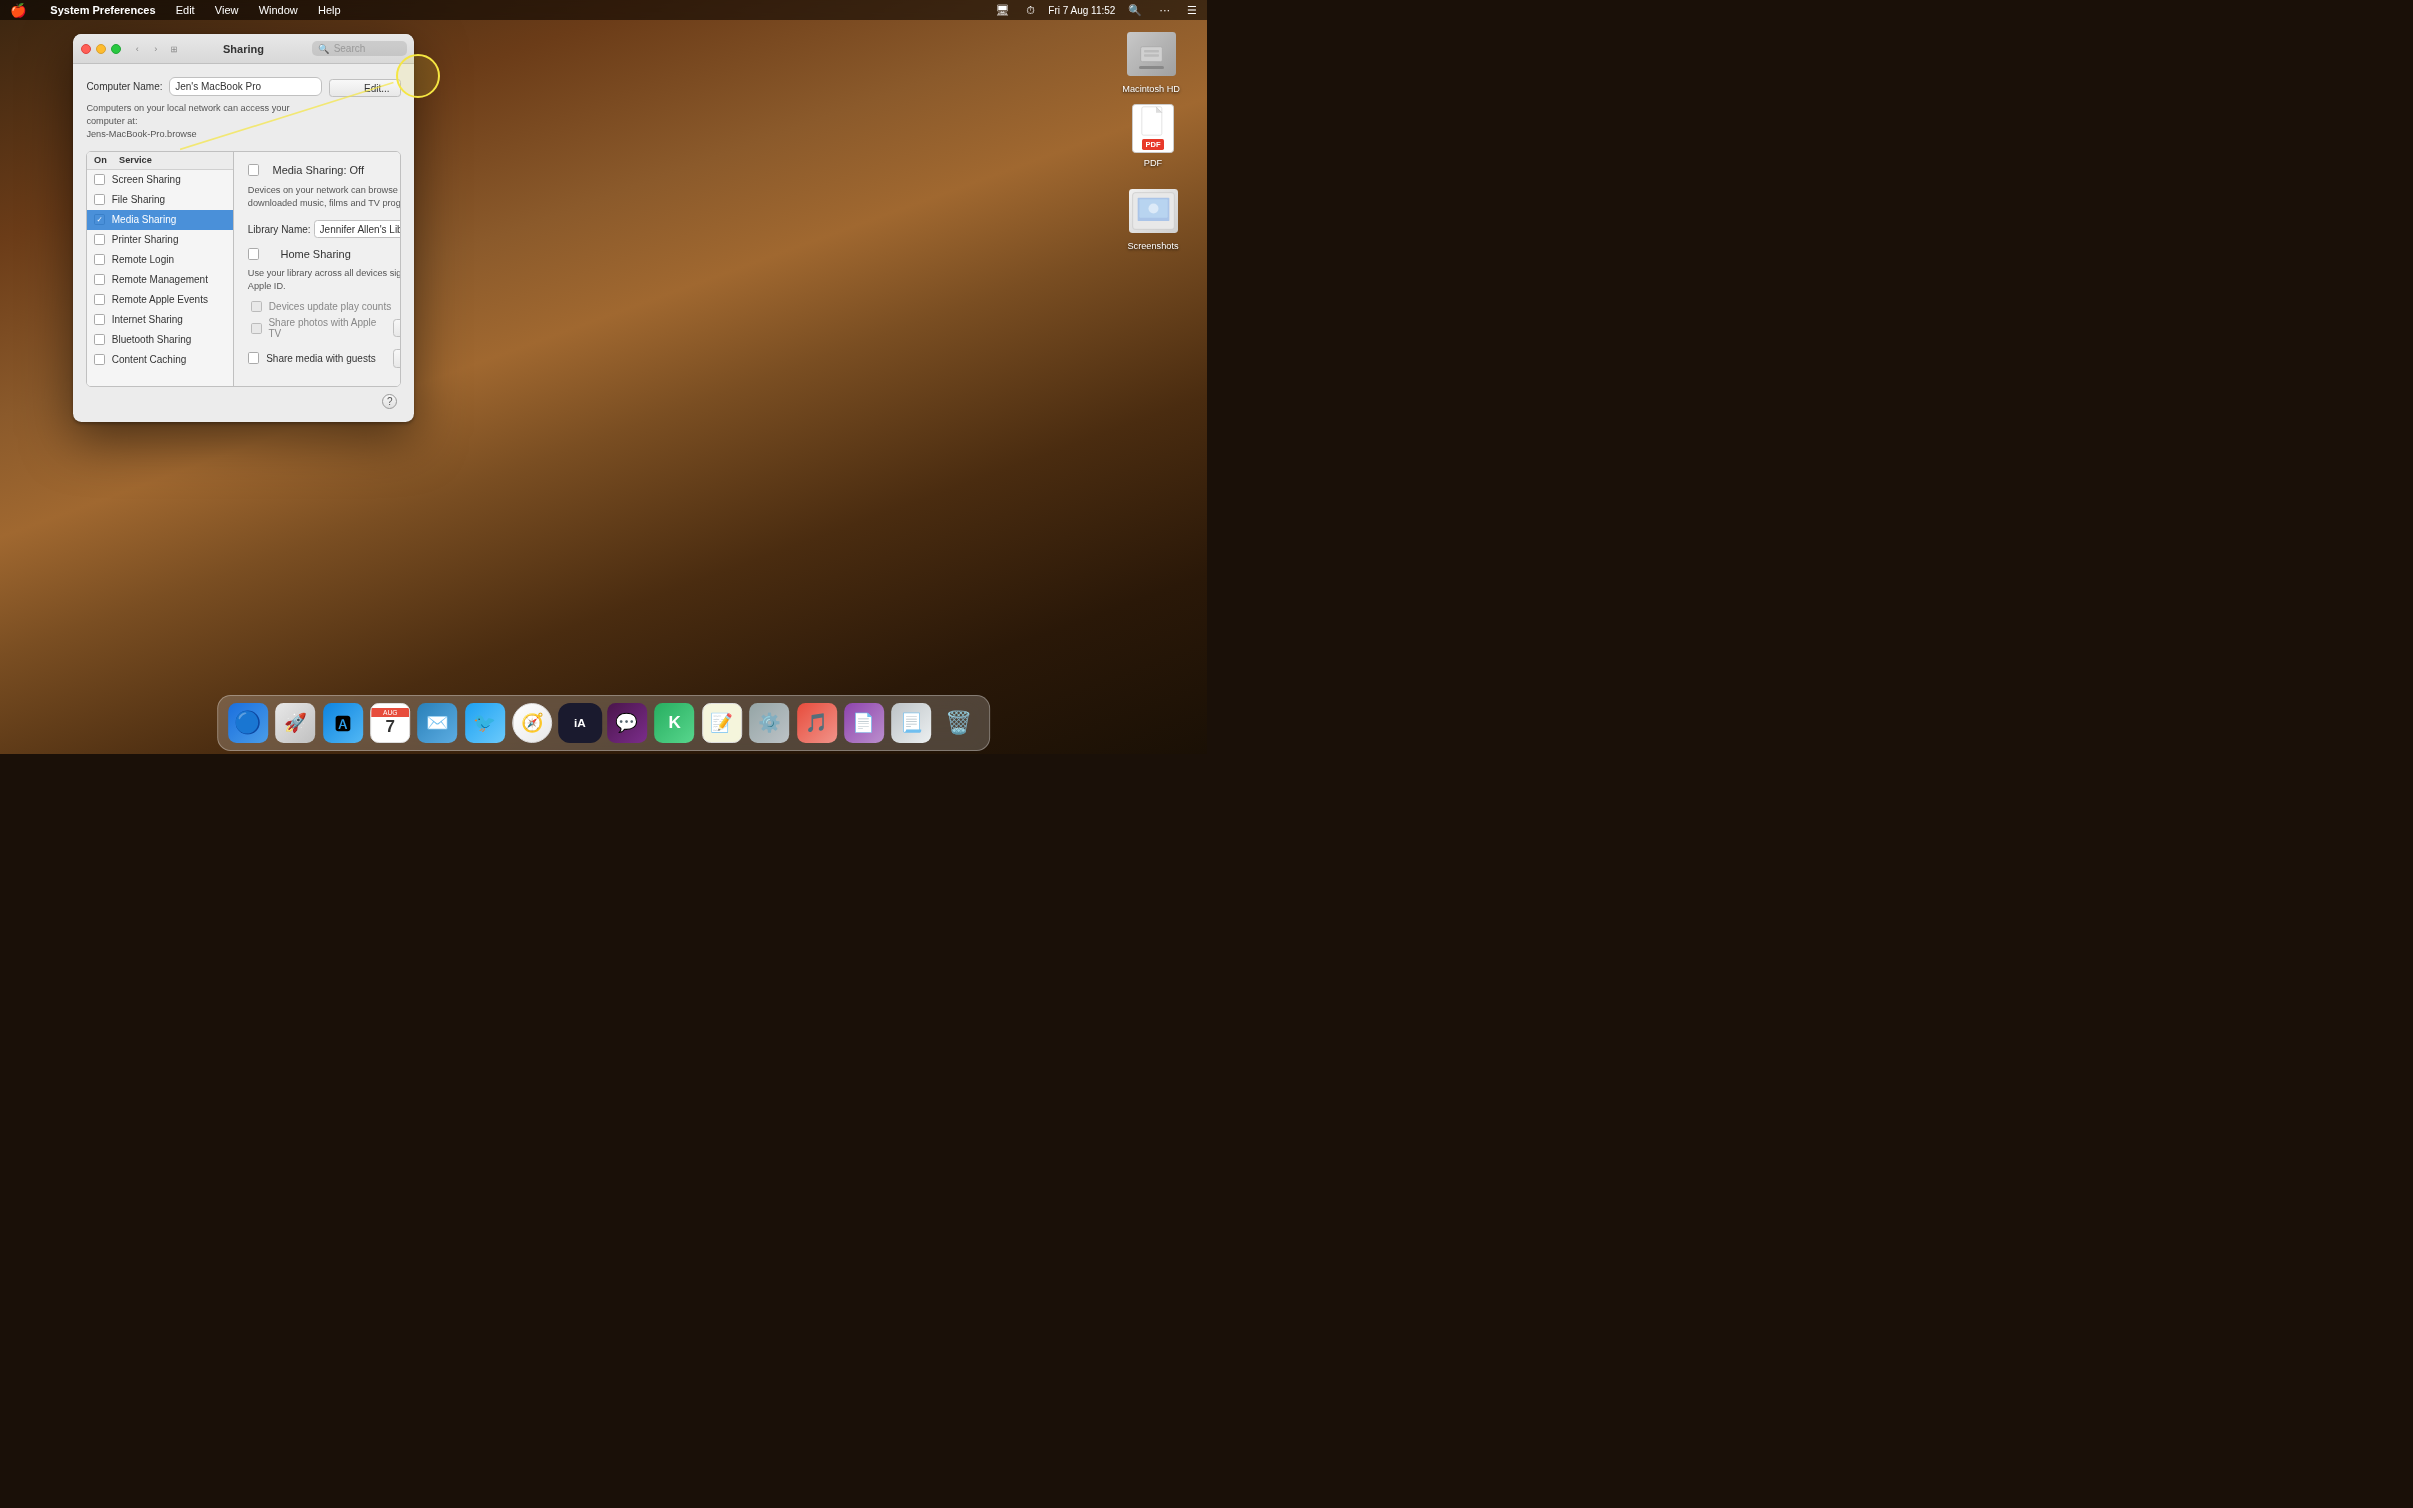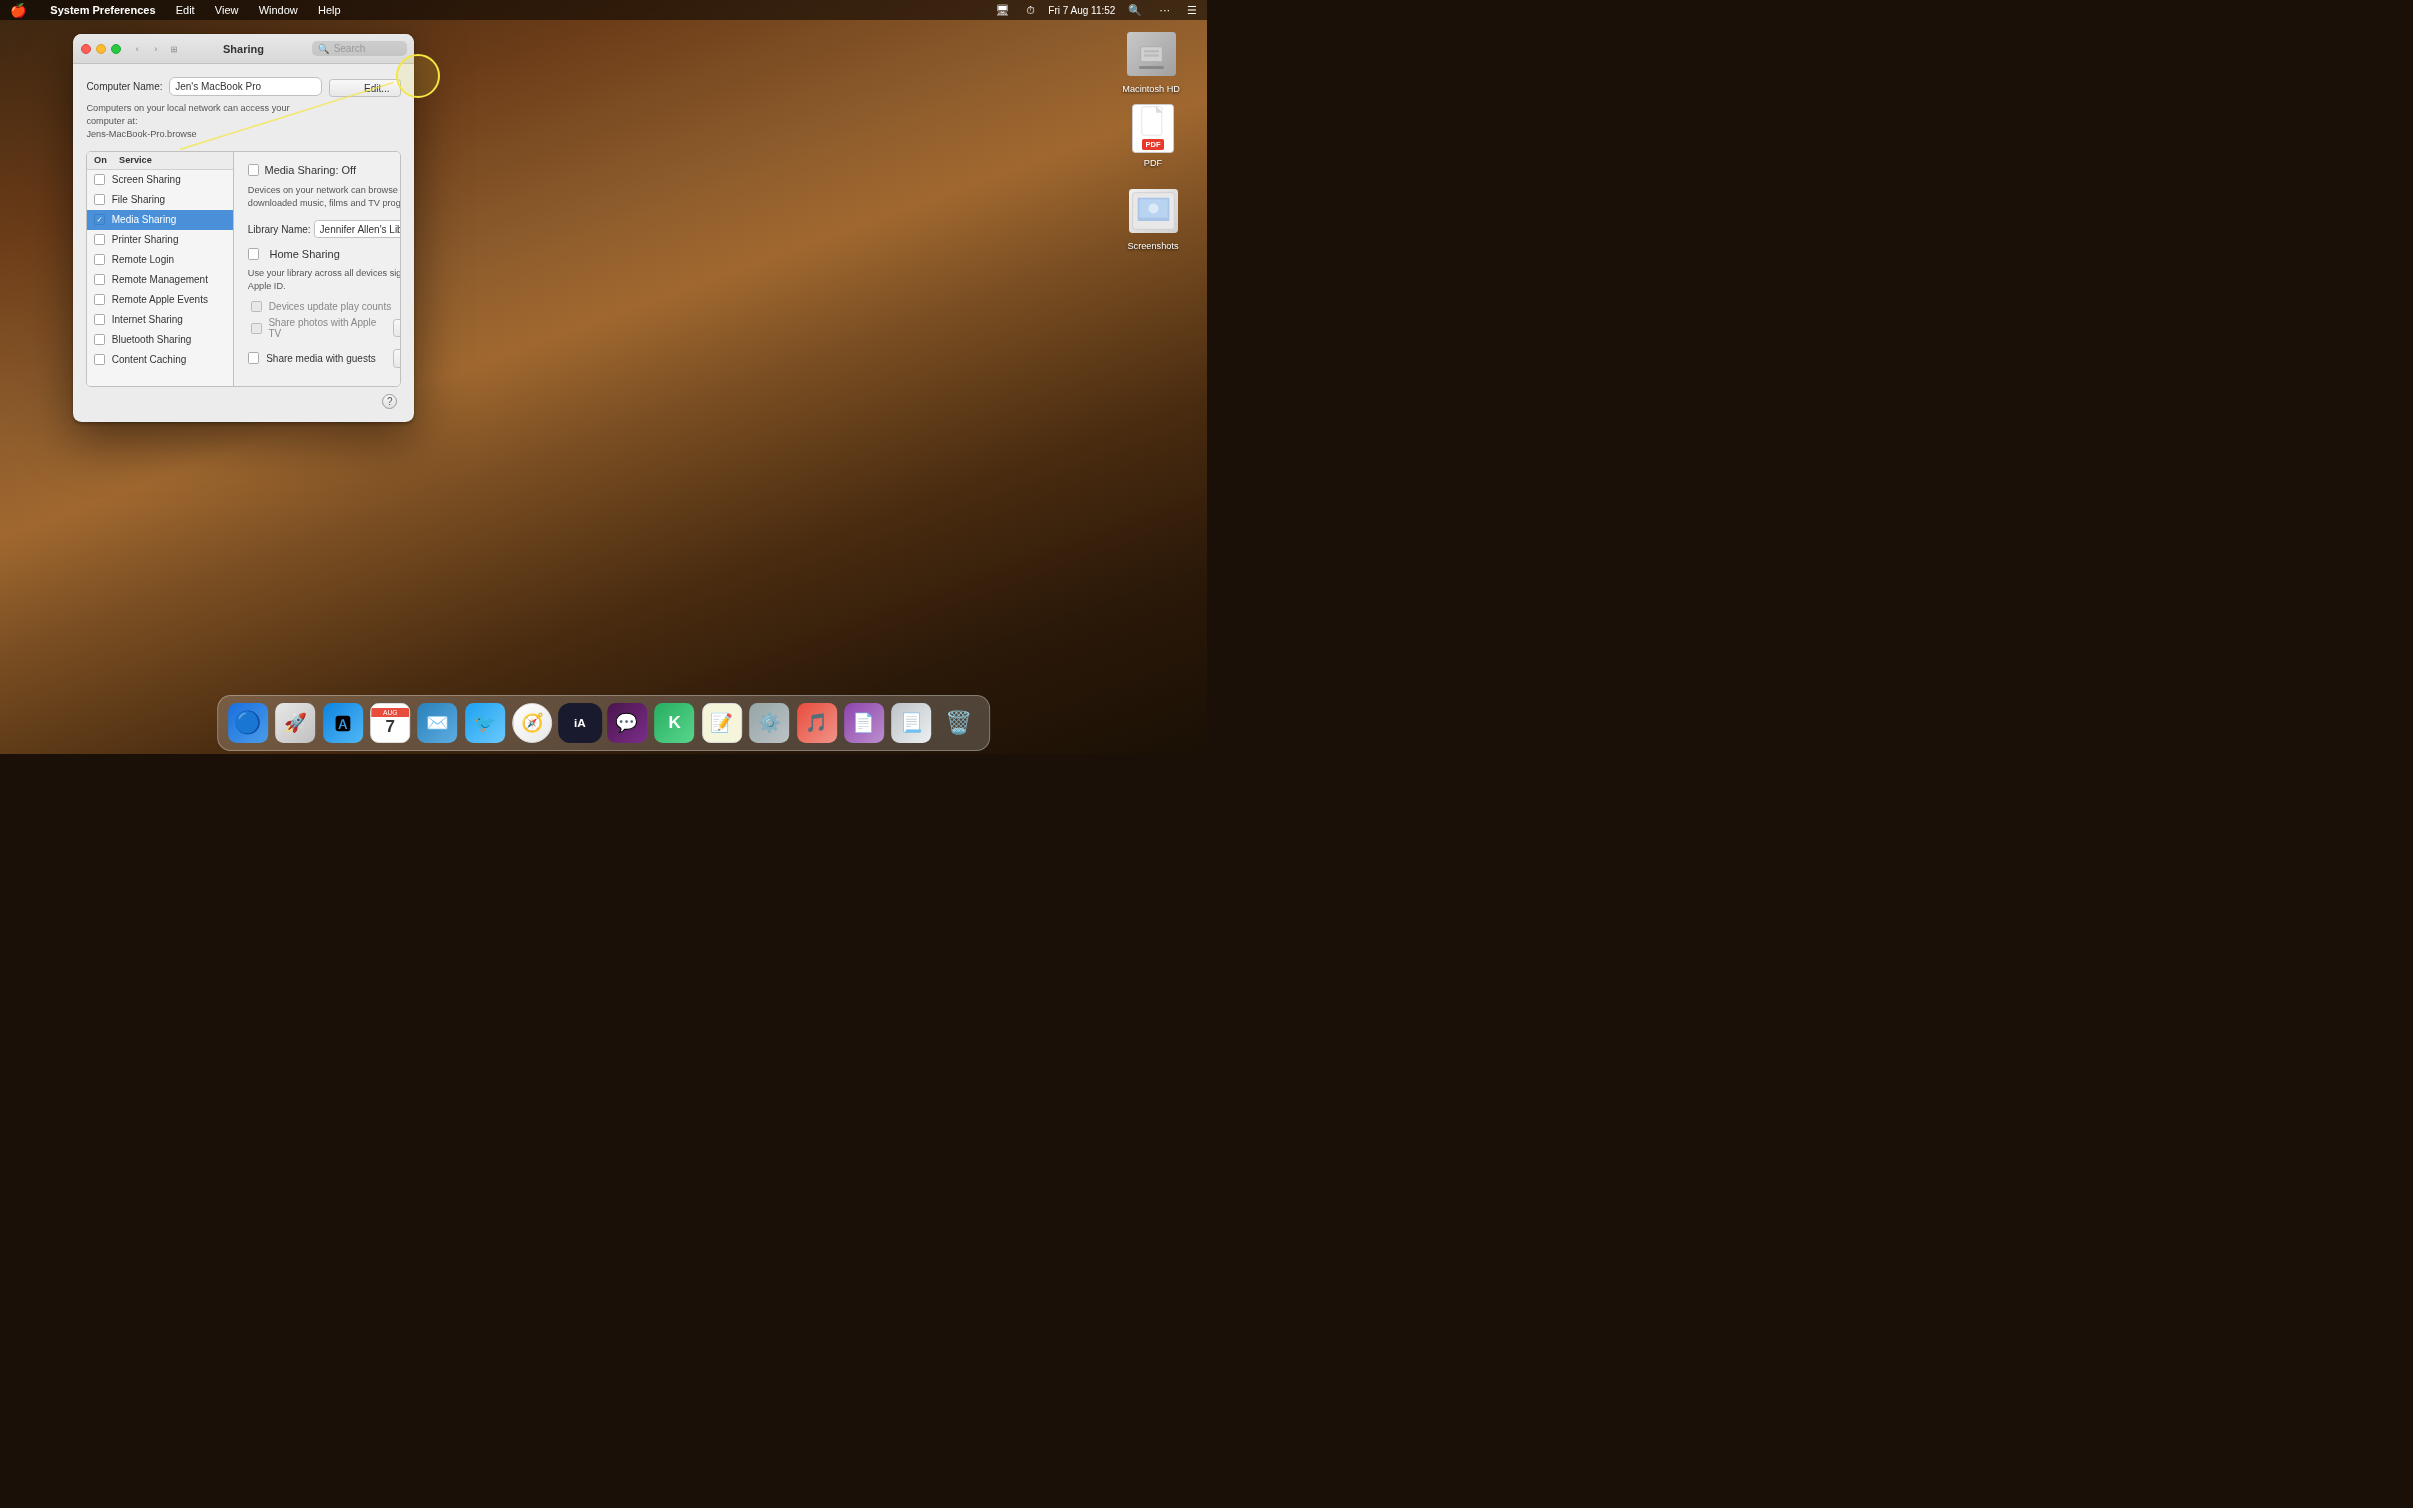--- a/index.html
+++ b/index.html
@@ -403,21 +403,21 @@
     
     .service-detail {
       flex: 1;
       padding: 11.7px 13.4px;
       background: #f0f0f0;
     }
 
     .media-sharing-header {
       display: flex;
       align-items: center;
-      gap: 5px;
+      gap: 13px;
       margin-bottom: 8.4px;
     }
 
     .media-sharing-checkbox {
       width: 11.7px;
       height: 11.7px;
       border: 0.8px solid #aaa;
       border-radius: 1.7px;
       background: white;
     }
@@ -455,21 +455,21 @@
       border-radius: 3.4px;
       background: white;
       padding: 0 5px;
       font-size: 10px;
       color: #333;
     }
 
     .home-sharing-row {
       display: flex;
       align-items: center;
-      gap: 10px;
+      gap: 21px;
       margin-bottom: 6.7px;
     }
 
     .home-sharing-checkbox {
       width: 11.7px;
       height: 11.7px;
       border: 0.8px solid #aaa;
       border-radius: 1.7px;
       background: white;
     }

